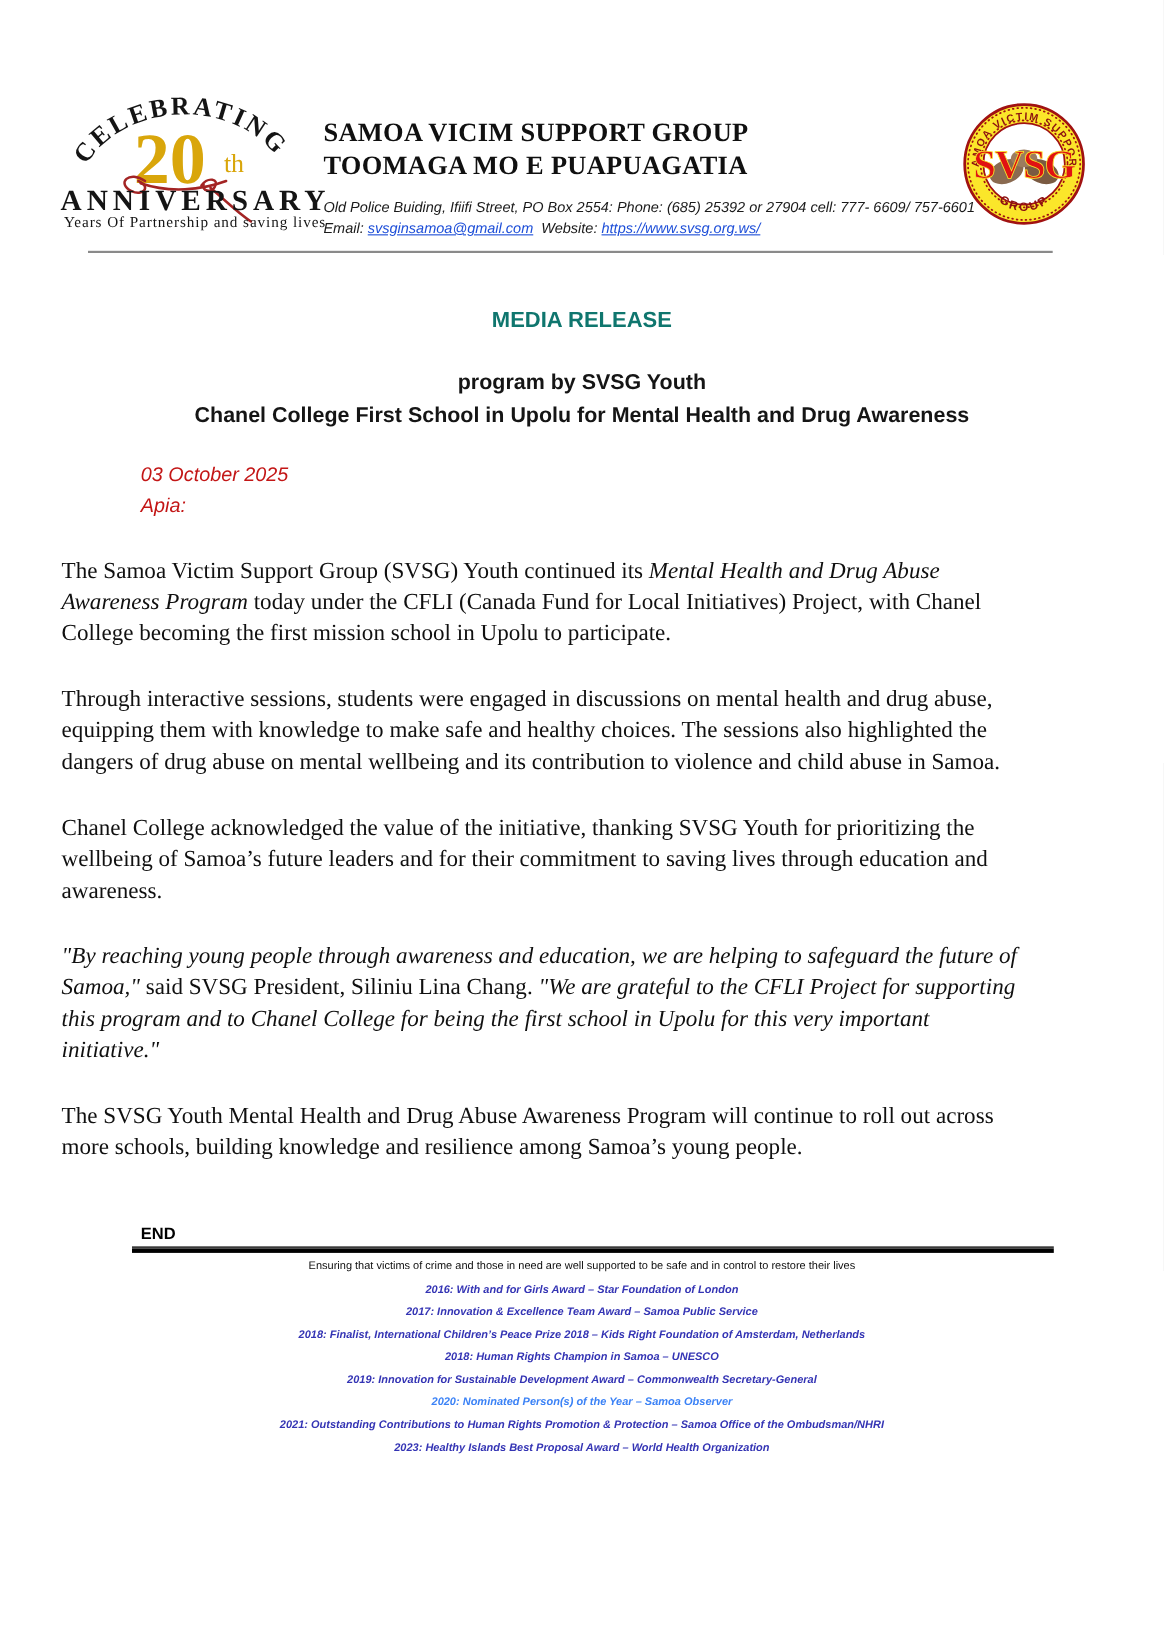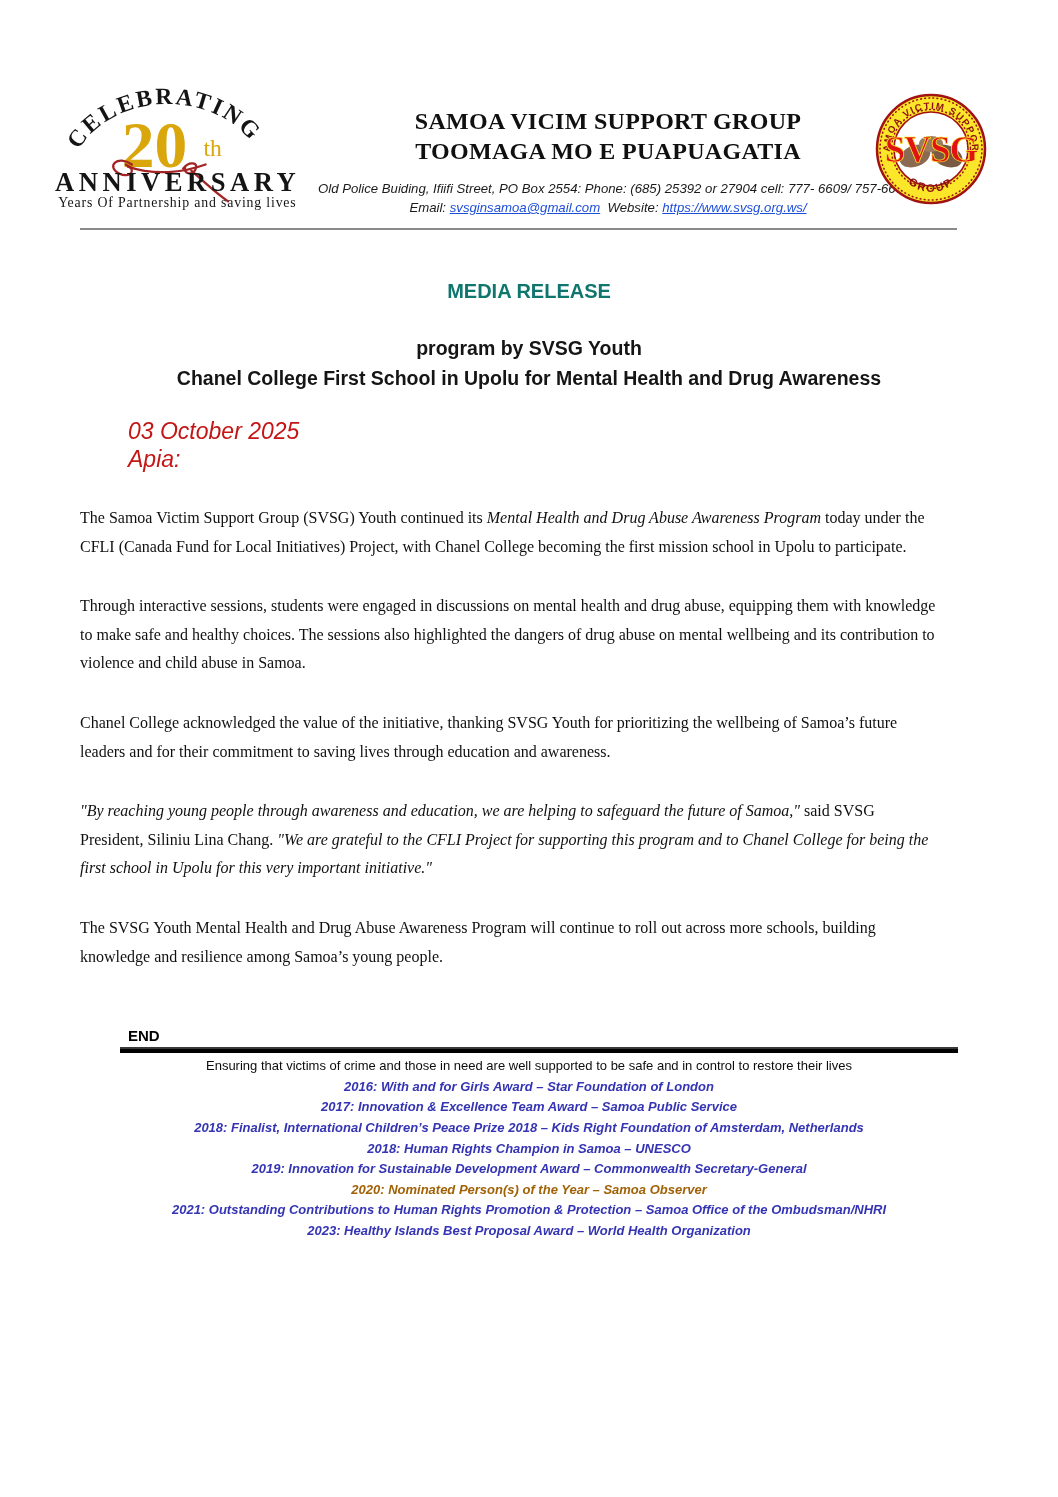--- a/index.html
+++ b/index.html
@@ -5,21 +5,21 @@
   * { margin:0; padding:0; box-sizing:border-box; }
   html,body { background:#e8e8e8; }
   .page {
     width:1058px; height:1497px; background:#ffffff; margin:0 auto;
     position:relative; overflow:hidden;
     font-family:"Liberation Serif", serif; color:#111;
   }
   
   .header { position:relative; height:232px; }
   .logo-left { position:absolute; left:52px; top:74px; width:256px; height:136px; }
-  .header-center { position:absolute; left:318px; top:106px; width:580px; text-align:center; }
+  .header-center { position:absolute; left:294px; top:106px; width:580px; text-align:left; }
   .org-name {
     font-family:"Liberation Serif", serif; font-weight:bold;
     font-size:24px; line-height:30px; letter-spacing:.3px; color:#101010;
   }
   .contact { margin-top:13px; font-family:"Liberation Sans", sans-serif;
     font-style:italic; font-size:13.2px; line-height:19px; color:#1a1a1a; white-space:nowrap;}
   .contact a { color:#1d4ed8; text-decoration:underline; cursor:pointer; }
   .seal { position:absolute; left:874px; top:82px; width:114px; height:138px; }
   .header-rule { position:absolute; left:80px; top:228px; width:877px; border-top:2px solid #8a8a8a; }
   
@@ -27,32 +27,32 @@
     margin-top:46px; text-align:center;
     font-family:"Liberation Sans", sans-serif; font-weight:bold; font-size:20px; line-height:26px;
   }
   .release-title {
     margin-top:29px; text-align:center;
     font-family:"Liberation Sans", sans-serif; font-weight:bold; font-size:19.5px; line-height:30px; color:#151515;
   }
   .dateline {
     margin:24px 124px 0 128px;
     font-family:"Liberation Sans", sans-serif; font-style:italic;
-    font-size:23px; line-height:28px;
+    font-size:18px; line-height:28px;
   }
-  .body-copy { margin:0 120px 0 80px; font-size:16px; line-height:28.6px; color:#101010; }
+  .body-copy { margin:0 120px 0 56px; font-size:21px; line-height:28.6px; color:#101010; }
   .body-copy p { margin-top:31px; }
   .seg-i { font-style:italic; }
   
   .end-label { margin:56px 0 0 128px;
     font-family:"Liberation Sans", sans-serif; font-weight:bold; font-size:15px; line-height:18px; color:#000; }
   .end-rule { margin-left:120px; width:838px; height:3px;
     border-top:2px solid #3a3a3a; border-bottom:4px solid #000; margin-top:2px; }
   .footer { margin-top:3px; text-align:center;
-    font-family:"Liberation Sans", sans-serif; font-size:13px; line-height:20.6px; }
+    font-family:"Liberation Sans", sans-serif; font-size:10px; line-height:20.6px; }
   .footer-motto { color:#0d0d0d; }
   .award { font-weight:bold; font-style:italic; }
   svg text { user-select:none; }
 </style>
 </head>
 <body>
 
 <div class="page">
 
   <div class="header">
@@ -139,19 +139,19 @@
   <div class="end-rule"></div>
 
   <div class="footer">
     <div class="footer-motto">Ensuring that victims of crime and those in need are well supported to be safe and in control to restore their lives</div>
     <div>
         <div class="award" style="color: rgb(52, 52, 180);">2016: With and for Girls Award – Star Foundation of London</div>
         <div class="award" style="color: rgb(52, 52, 180);">2017: Innovation &amp; Excellence Team Award – Samoa Public Service</div>
         <div class="award" style="color: rgb(52, 52, 180);">2018: Finalist, International Children’s Peace Prize 2018 – Kids Right Foundation of Amsterdam, Netherlands</div>
         <div class="award" style="color: rgb(52, 52, 180);">2018: Human Rights Champion in Samoa – UNESCO</div>
         <div class="award" style="color: rgb(52, 52, 180);">2019: Innovation for Sustainable Development Award – Commonwealth Secretary-General</div>
-        <div class="award" style="color: #a16207;">2020: Nominated Person(s) of the Year – Samoa Observer</div>
+        <div class="award" style="color: #3b82f6;">2020: Nominated Person(s) of the Year – Samoa Observer</div>
         <div class="award" style="color: rgb(52, 52, 180);">2021: Outstanding Contributions to Human Rights Promotion &amp; Protection – Samoa Office of the Ombudsman/NHRI</div>
         <div class="award" style="color: rgb(52, 52, 180);">2023: Healthy Islands Best Proposal Award  – World Health Organization</div>
       </div>
   </div>
 
 </div>
 
 </body></html>

